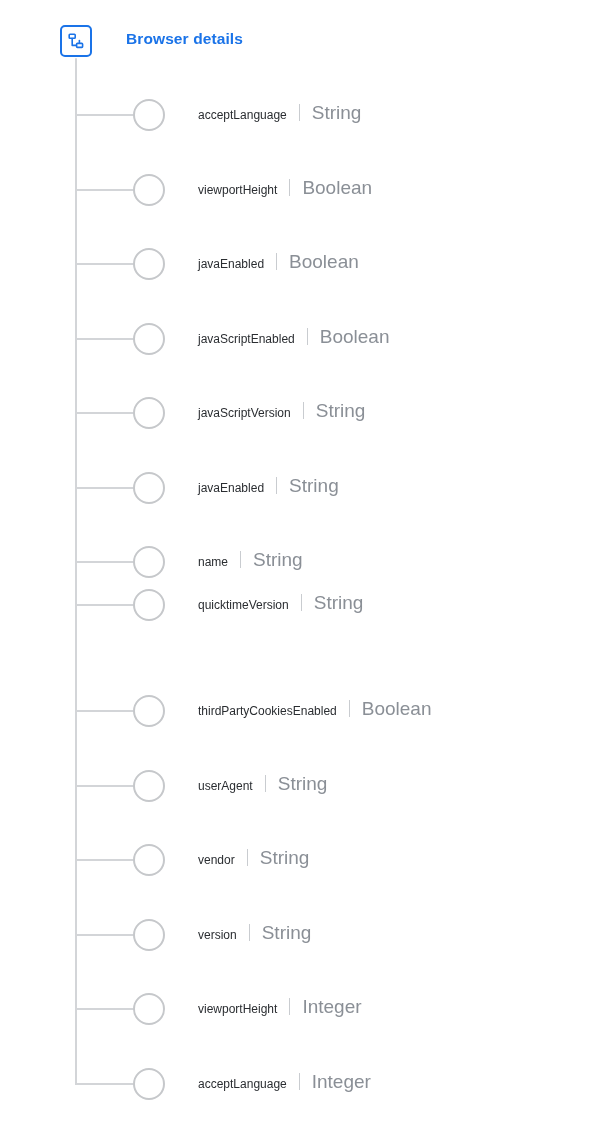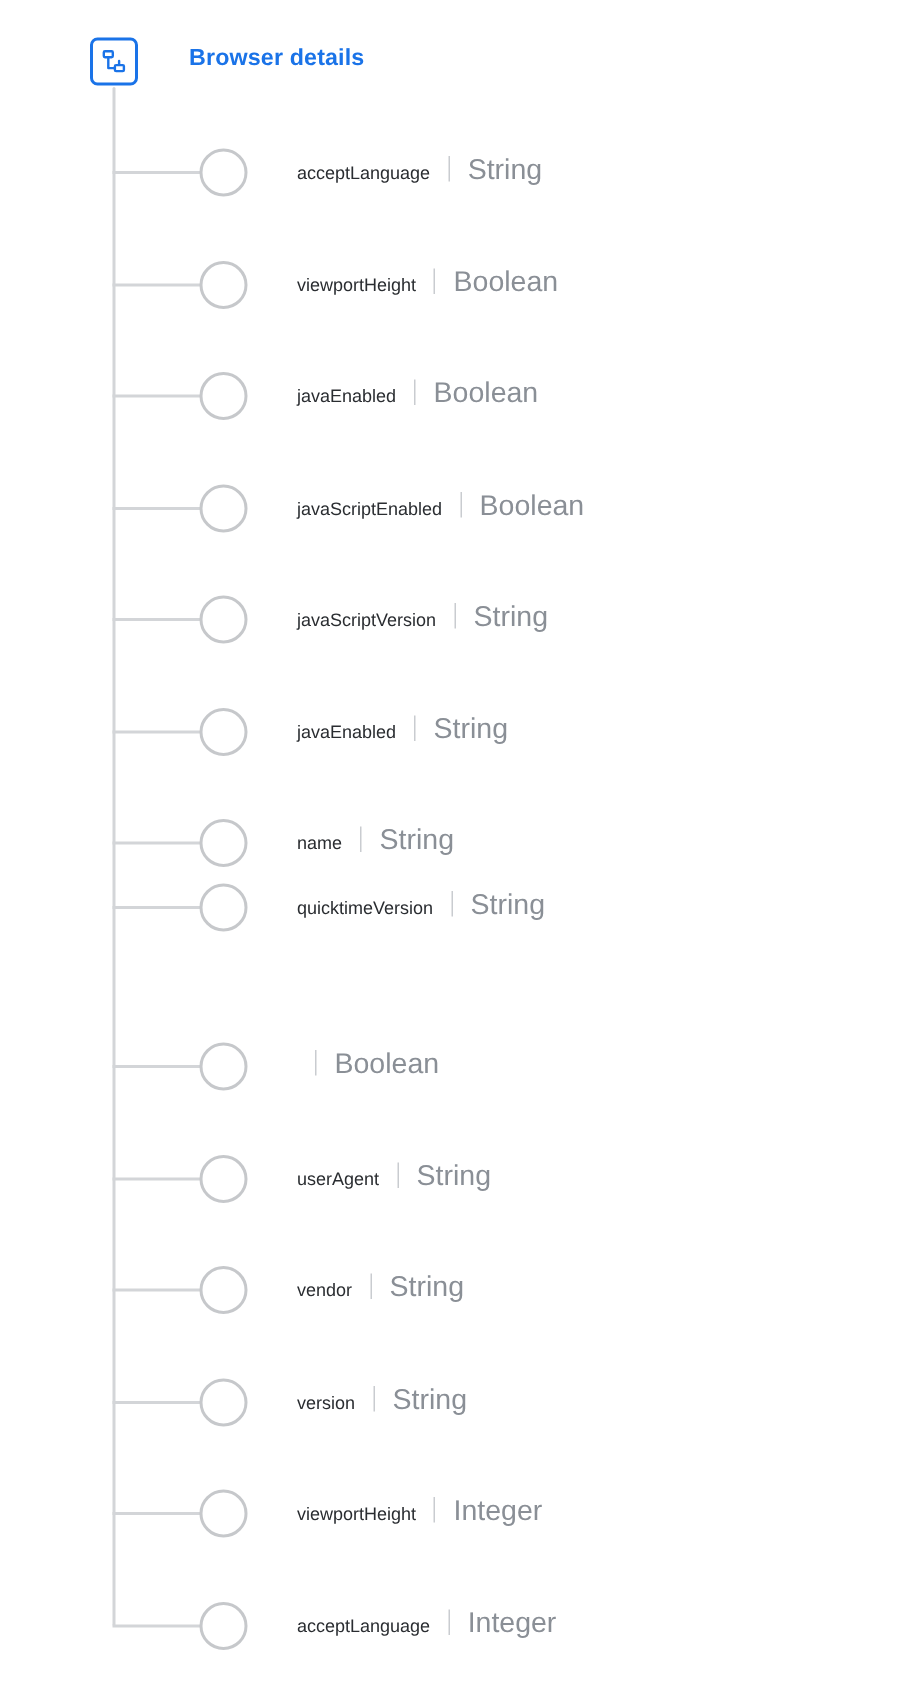--- a/index.html
+++ b/index.html
@@ -207,20 +207,21 @@
         <div class="child-text">
           <span class="field-name">quicktimeVersion</span>
           <span class="divider"></span>
           <span class="field-type">String</span>
         </div>
       </div>
       <div class="child-row" style="top: 674px;">
         <div class="elbow"></div>
         <div class="node-circle"></div>
         <div class="child-text">
+          <span class="field-name">thirdPartyCookiesEnabled</span>
           <span class="divider"></span>
           <span class="field-type">Boolean</span>
         </div>
       </div>
       <div class="child-row" style="top: 748.5px;">
         <div class="elbow"></div>
         <div class="node-circle"></div>
         <div class="child-text">
           <span class="field-name">userAgent</span>
           <span class="divider"></span>

